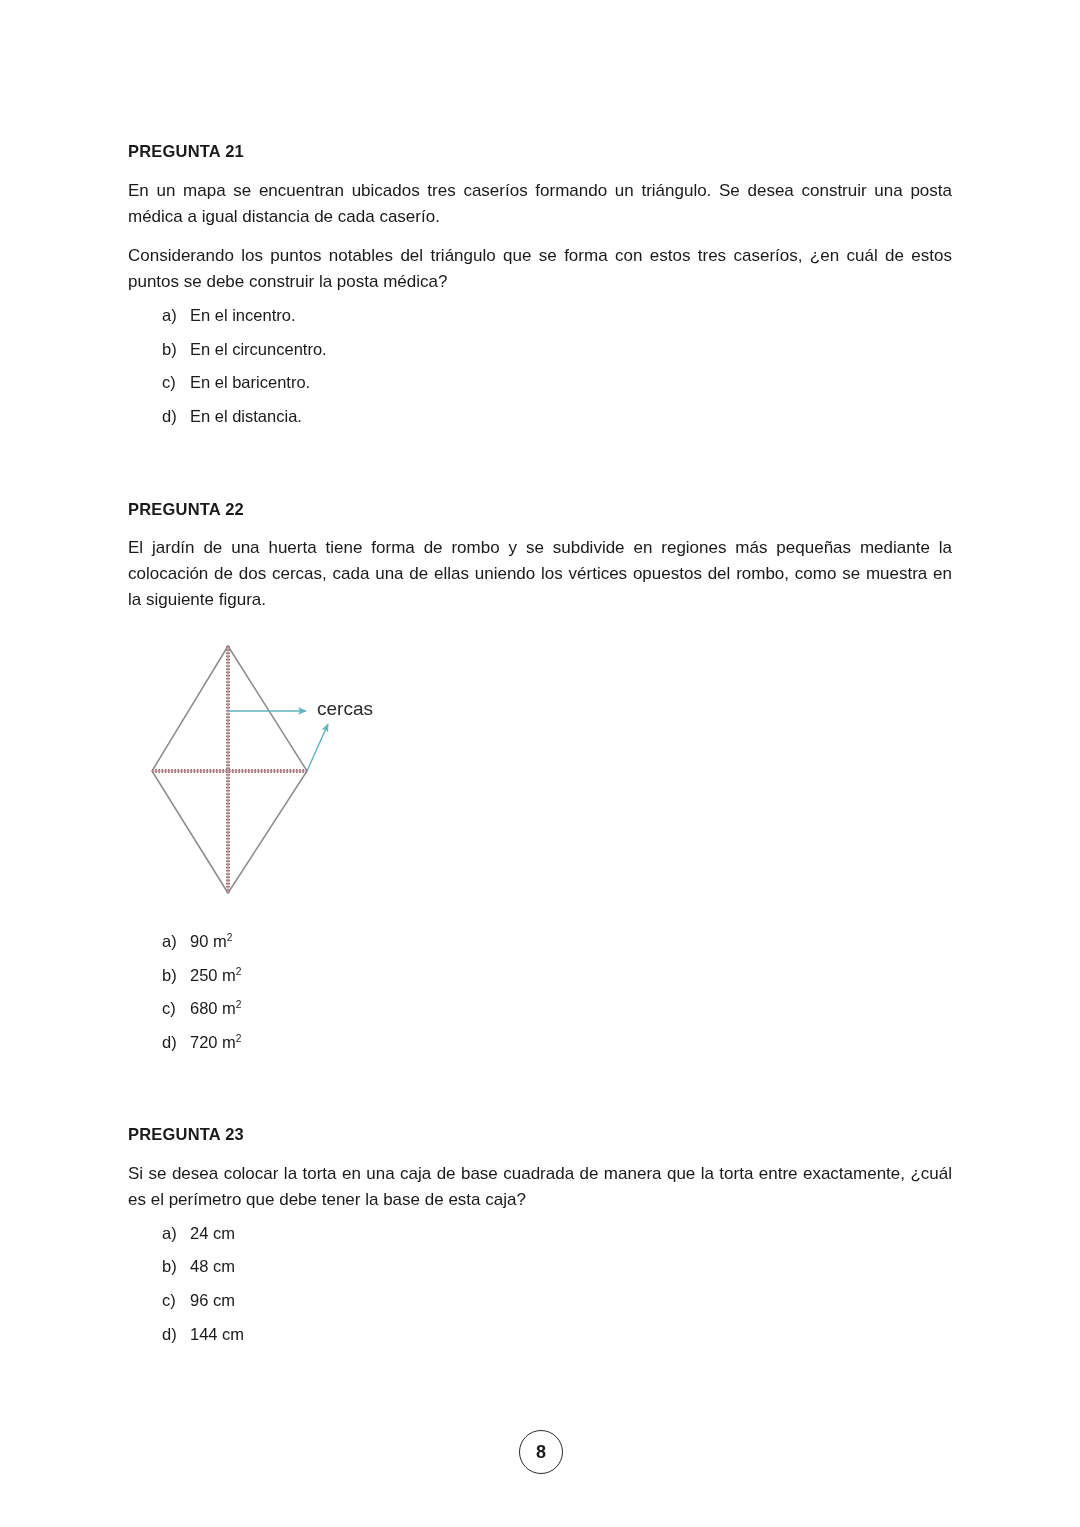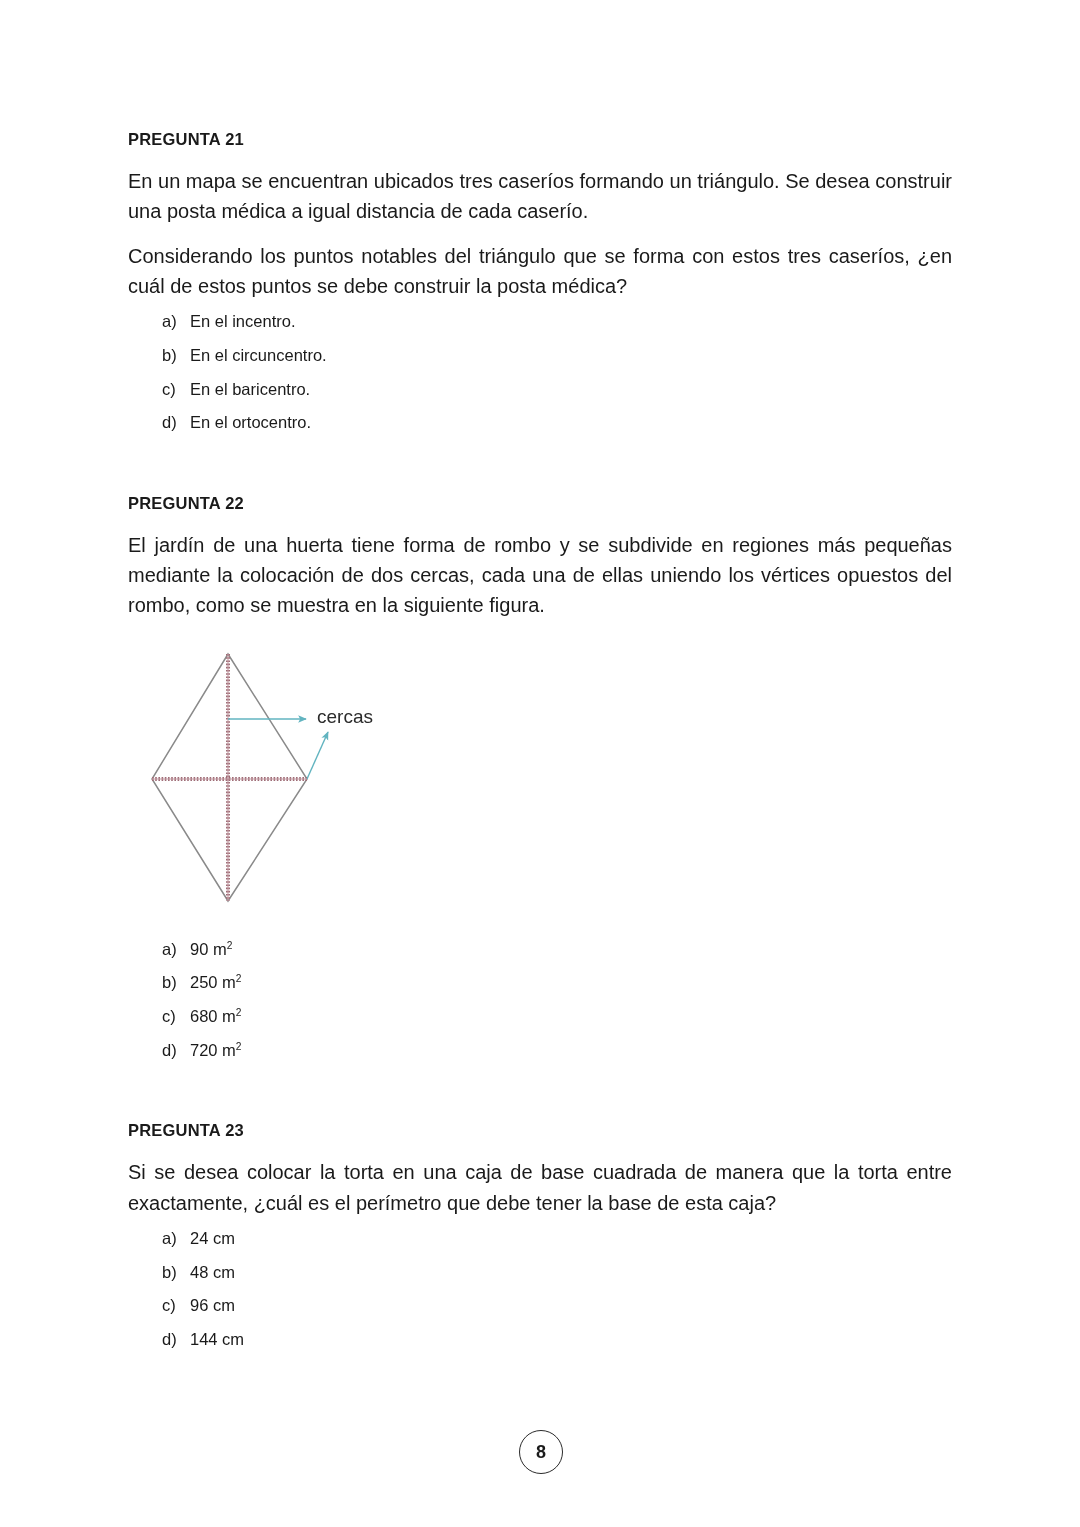--- a/index.html
+++ b/index.html
@@ -24,33 +24,33 @@
     background: #fff;
   }
   .content {
     position: absolute;
     left: 128px;
     top: 130px;
     width: 824px;
   }
 
   
-  .question-block { margin: 0 0 0 0; }
+  .question-block { margin: 12px 0 0 0; }
 
   .q-title {
     font-size: 16.5px;
     font-weight: bold;
     letter-spacing: 0.2px;
     color: #1a1a1a;
     margin: 0 0 16px 0;
     line-height: 1.2;
   }
 
   .q-para {
-    font-size: 20px;
+    font-size: 17px;
     line-height: 1.52;
     text-align: justify;
     text-justify: inter-word;
     margin: 0 0 14px 0;
     color: #1a1a1a;
     hyphens: none;
   }
   .q-para.last { margin-bottom: 10px; }
 
   
@@ -137,21 +137,21 @@
         <li class="option-row">
           <span class="option-letter">b)</span>
           <span class="option-text">En el circuncentro.</span>
         </li>
         <li class="option-row">
           <span class="option-letter">c)</span>
           <span class="option-text">En el baricentro.</span>
         </li>
         <li class="option-row">
           <span class="option-letter">d)</span>
-          <span class="option-text">En el ortocentro.</span>
+          <span class="option-text">En el distancia.</span>
         </li>
       </ul>
     </section>
 
     <div class="gap-lg"></div>
 
     <section class="question-block">
       <h2 class="q-title">PREGUNTA 22</h2>
       <p class="q-para">El jardín de una huerta tiene forma de rombo y se subdivide en regiones más pequeñas mediante la colocación de dos cercas, cada una de ellas uniendo los vértices opuestos del rombo, como se muestra en la siguiente figura.</p>
 

